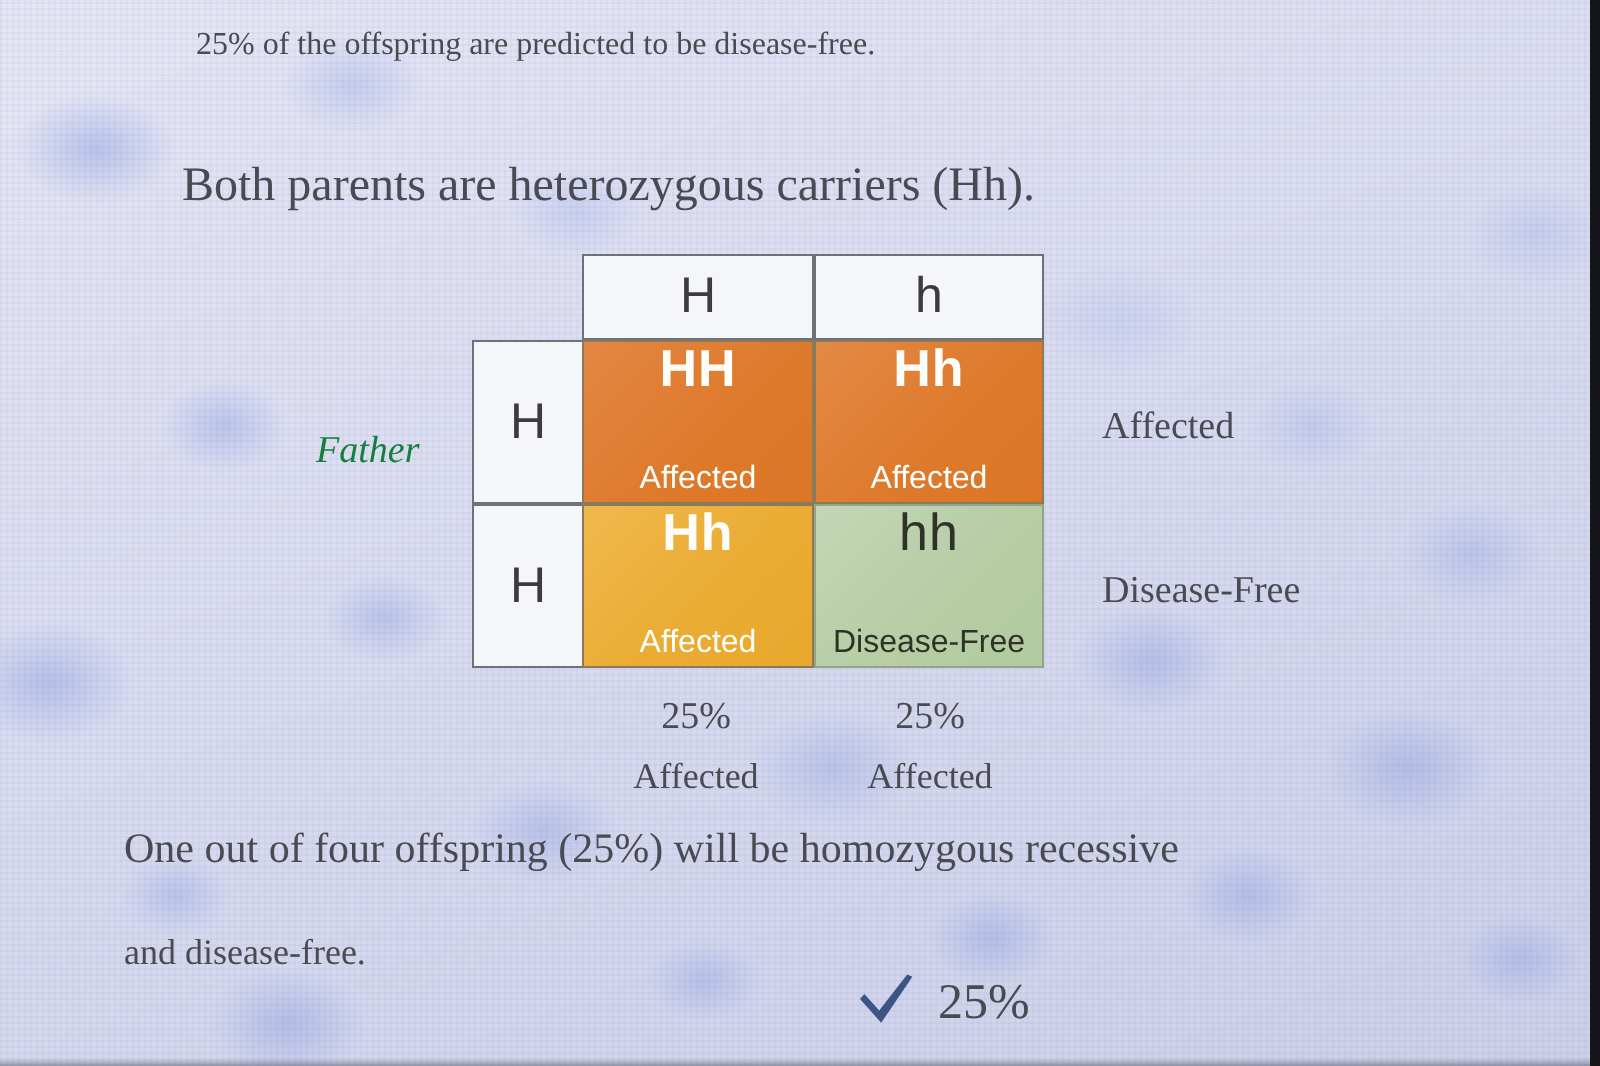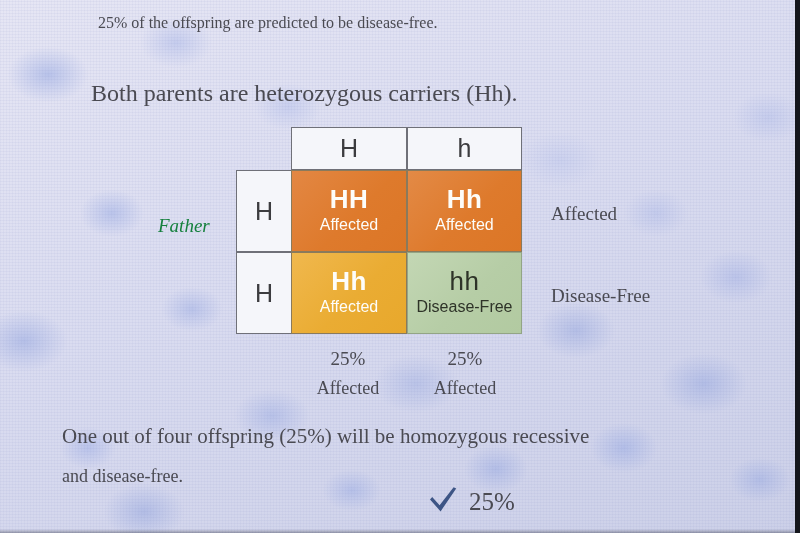--- a/index.html
+++ b/index.html
@@ -67,21 +67,21 @@
     background: linear-gradient(to bottom, rgba(30,32,44,0) 0%, rgba(30,32,44,0.35) 100%);
   }
 
   .line {
     position: absolute;
     color: #4a4a52;
     white-space: nowrap;
   }
   #headline-1 { left: 66px; top: 14px; font-size: 16px; margin-left: 32px; }
   #headline-2 { left: 66px; top: 80px; font-size: 24px; margin-left: 25px; }
-  #footline-1 { left: 62px; top: 424px; font-size: 21px; }
+  #footline-1 { left: 62px; top: 412px; font-size: 21px; }
   #footline-2 { left: 62px; top: 466px; font-size: 18px; }
 
   #father-label {
     position: absolute;
     left: 158px; top: 215px;
     font-size: 19px;
     font-style: italic;
     color: #15803d;
   }
 
@@ -116,21 +116,21 @@
   #hdr-left-H1 { left: 0; top: 43px;  width: 56px; height: 82px; }
   #hdr-left-H2 { left: 0; top: 125px; width: 56px; height: 82px; }
 
   .geno {
     position: absolute;
     box-sizing: border-box;
     border: 1px solid #8a7a5c;
     display: flex;
     flex-direction: column;
     align-items: center;
-    justify-content: center;
+    justify-content: space-between;
     font-family: "Liberation Sans", sans-serif;
   }
   .geno .gt {
     font-size: 26px;
     font-weight: bold;
     line-height: 1.05;
     letter-spacing: 0.5px;
   }
   .geno .status {
     font-size: 16px;

